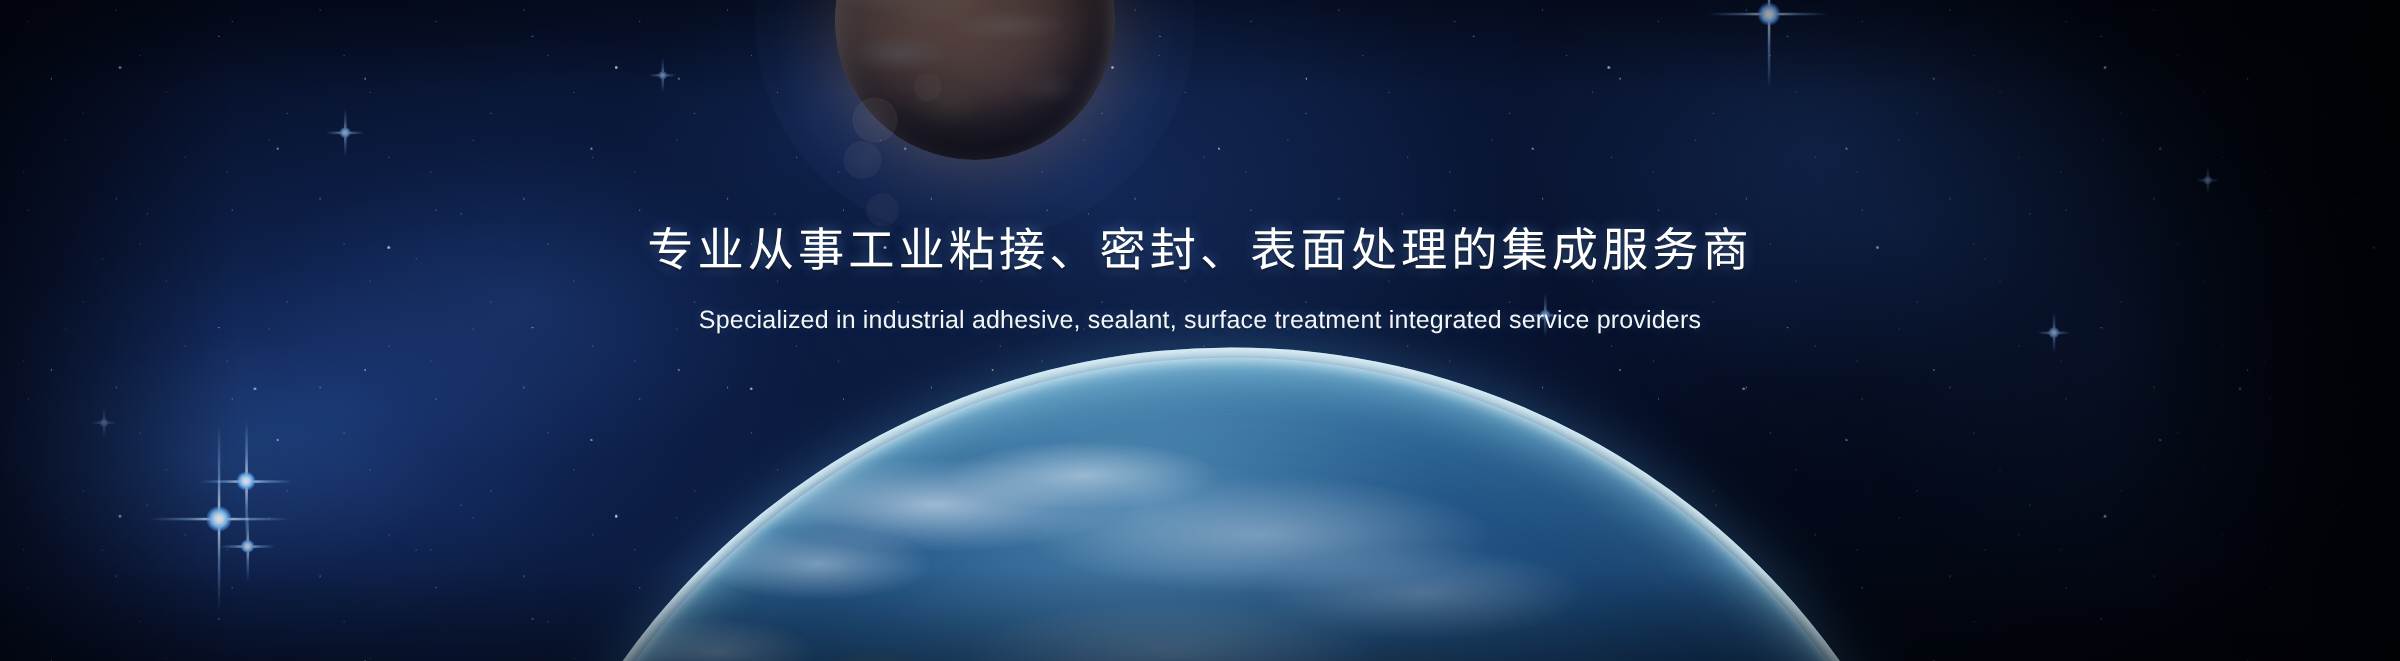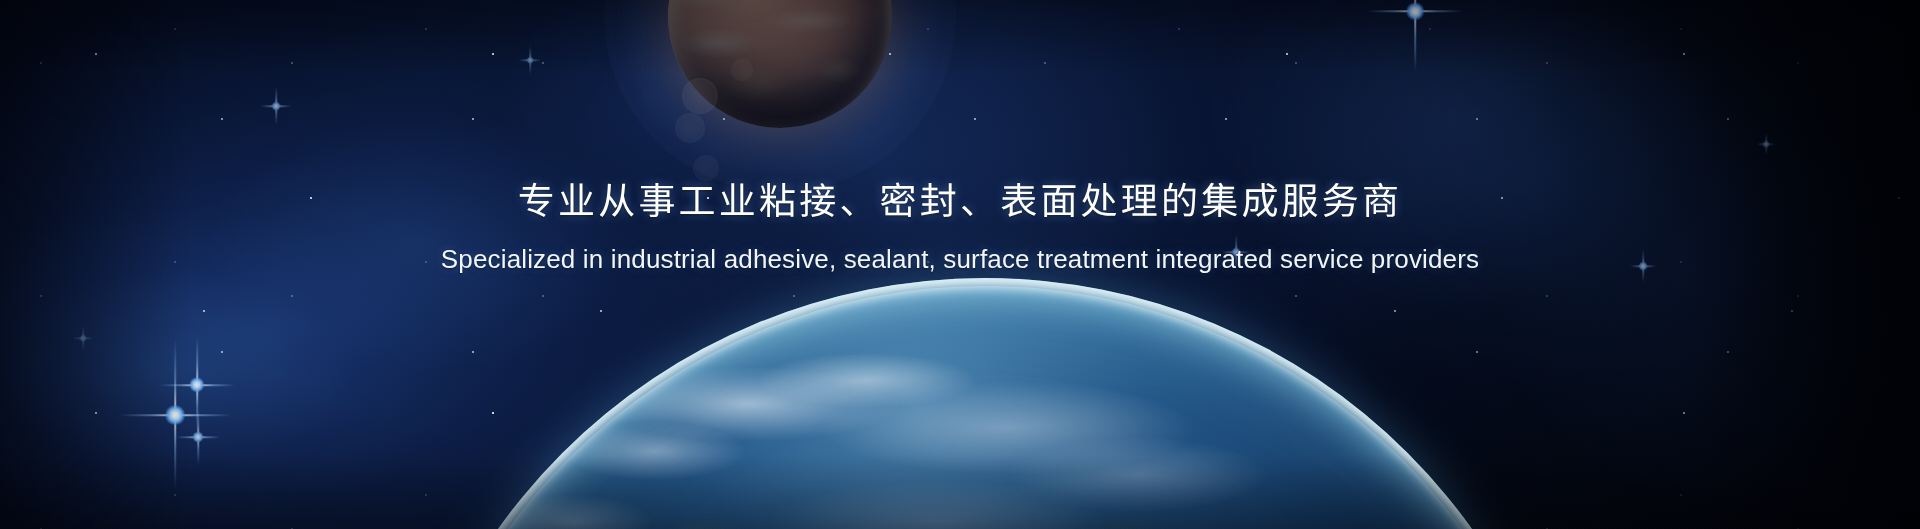--- a/index.html
+++ b/index.html
@@ -360,21 +360,21 @@
     color: #ffffff;
     line-height: 1.42;
     text-shadow:
       0 0 10px rgba(120,180,255,0.45),
       0 1px 3px rgba(0,0,0,0.75);
     white-space: nowrap;
   }
   .hero-subtitle {
     margin: 14px 0 0 0;
     font-family: "Liberation Sans", sans-serif;
-    font-size: 26px;
+    font-size: 20px;
     font-weight: 400;
     letter-spacing: 0.15px;
     color: #f2f6fb;
     line-height: 1.3;
     text-shadow:
       0 0 8px rgba(90,150,230,0.40),
       0 1px 3px rgba(0,0,0,0.70);
     white-space: nowrap;
   }
 </style>

